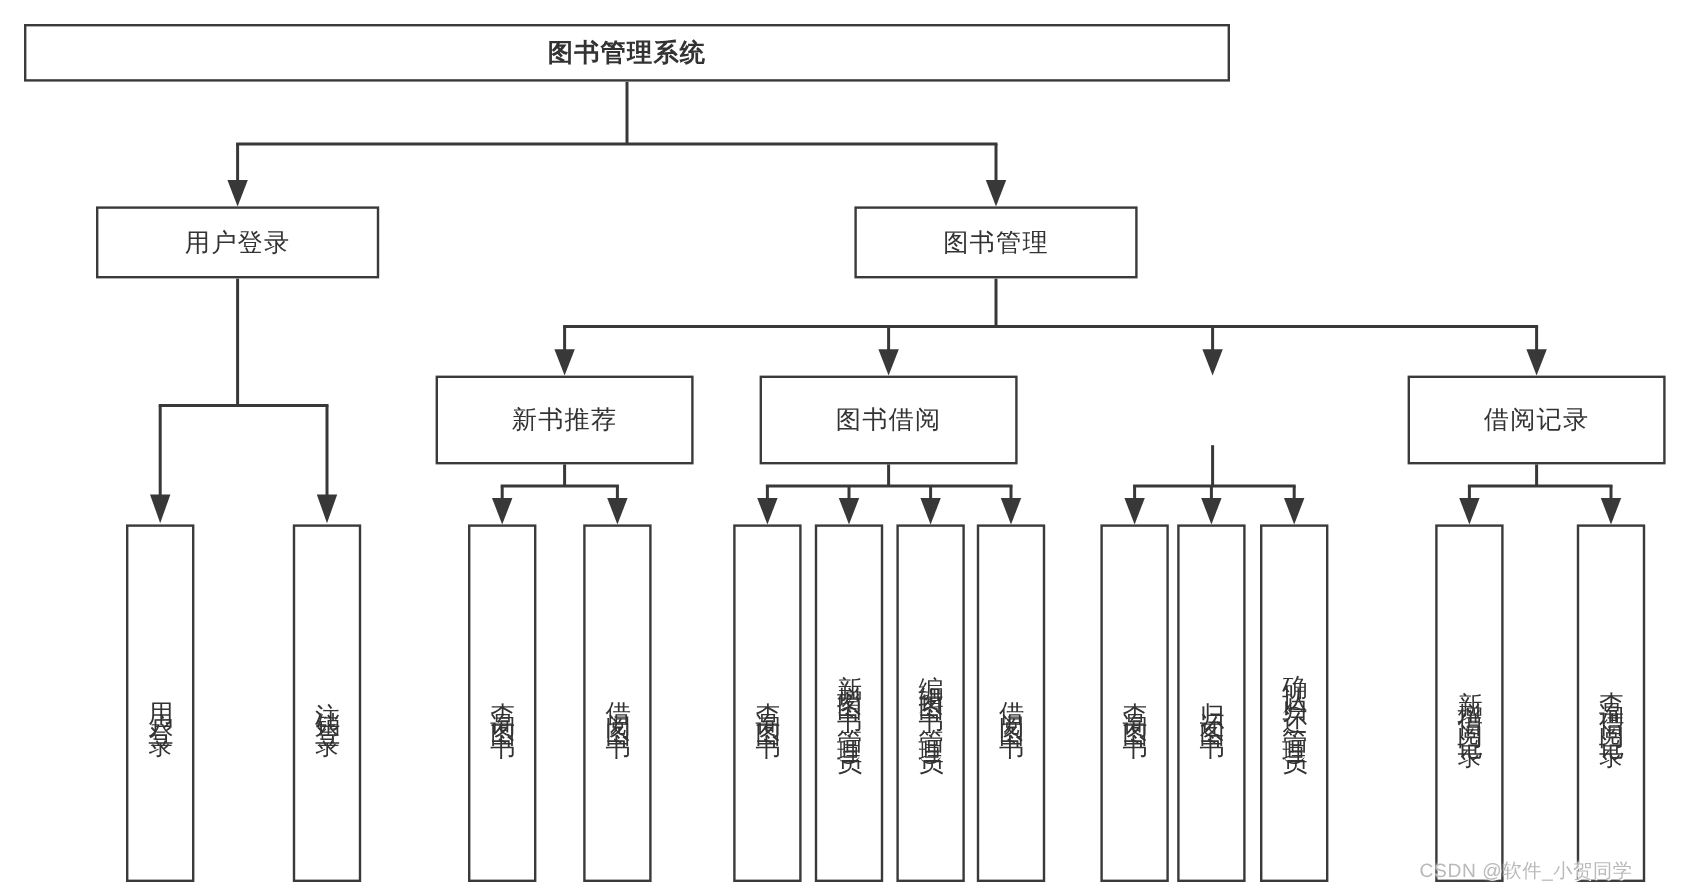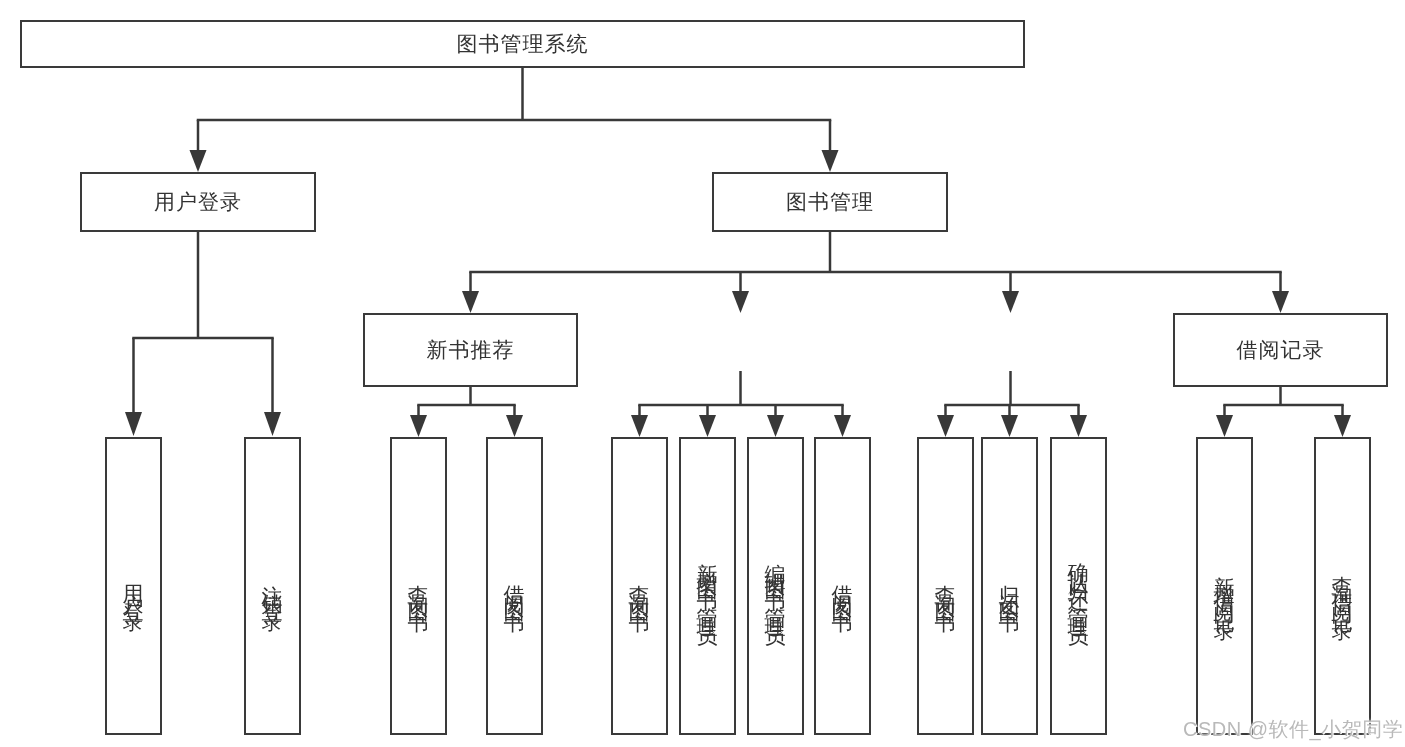--- a/index.html
+++ b/index.html
@@ -7,30 +7,30 @@
        font-family:"Liberation Sans","DejaVu Sans",sans-serif;color:#333;}
   .canvas{position:absolute;inset:0;}
   svg.connectors{position:absolute;left:0;top:0;width:1405px;height:747px;}
   svg.connectors path{stroke:#383838;stroke-width:2.5;fill:none;}
   svg.connectors polygon{fill:#383838;stroke:none;}
   .box{position:absolute;box-sizing:border-box;background:#fff;border:2.5px solid #3a3a3a;
        display:flex;align-items:center;justify-content:center;}
   .hlabel{font-size:21px;letter-spacing:1px;white-space:nowrap;}
   .leaf span{writing-mode:vertical-rl;text-orientation:mixed;font-size:21px;
        letter-spacing:9px;line-height:1;white-space:nowrap;}
-  .root{left:20px;top:20px;width:1005px;height:48px;}
+  .root{left:20px;top:20px;width:1005px;height:48px;font-weight:bold;}
   .l2a{left:80px;top:172px;width:236px;height:60px;}
   .l2b{left:712px;top:172px;width:236px;height:60px;}
   .l3{top:313px;height:74px;width:215px;}
   .l3a{left:363px;} .l3b{left:633px;} .l3c{left:903px;} .l3d{left:1173px;align-items:center;}
   .leaf{top:437px;width:57px;height:298px;}
   .lf1{left:105px;}.lf2{left:244px;}.lf3{left:390px;}.lf4{left:486px;}
   .lf5{left:611px;}.lf6{left:679px;}.lf7{left:747px;}.lf8{left:814px;}
   .lf9{left:917px;}.lf10{left:981px;}.lf11{left:1050px;}.lf12{left:1196px;}.lf13{left:1314px;}
-  .watermark{position:absolute;left:1183px;top:716px;font-size:20px;color:#b9b9b9;
+  .watermark{position:absolute;left:1183px;top:716px;font-size:16px;color:#b9b9b9;
        letter-spacing:.5px;text-shadow:0 0 3px #fff,1px 1px 0 #fff;white-space:nowrap;}
 </style>
 </head>
 <body>
 
 <div class="canvas">
 
   <svg class="connectors" viewBox="0 0 1405 747" xmlns="http://www.w3.org/2000/svg">
     <g>
       <path d="M522.5 68 V120"></path>
@@ -107,20 +107,23 @@
   <div class="box l2a">
     <span class="hlabel">用户登录</span>
   </div>
   <div class="box l2b">
     <span class="hlabel">图书管理</span>
   </div>
 
   <div class="box l3 l3a">
     <span class="hlabel">新书推荐</span>
   </div>
+  <div class="box l3 l3b">
+    <span class="hlabel">图书借阅</span>
+  </div>
   <div class="box l3 l3d">
     <span class="hlabel">借阅记录</span>
   </div>
 
   <div class="box leaf lf1">
     <span>用户登录</span>
   </div>
   <div class="box leaf lf2">
     <span>注销登录</span>
   </div>

